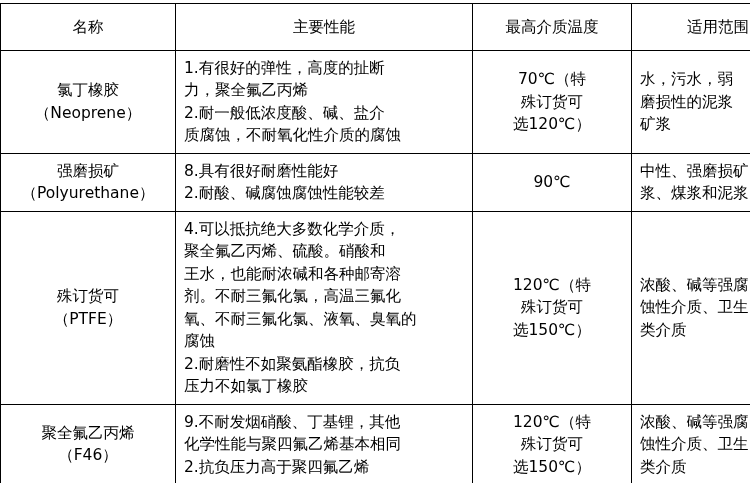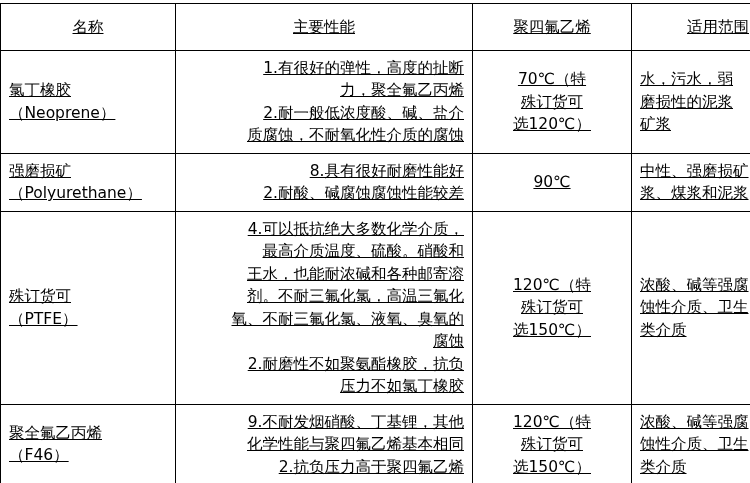--- a/index.html
+++ b/index.html
@@ -26,40 +26,39 @@
     margin: 3px auto 0 auto;
     table-layout: fixed;
   }
   table.spec td, table.spec th {
     border: 1px solid #000000;
     vertical-align: middle;
     padding: 6px 8px;
     font-weight: normal;
     font-size: 15.5px;
     line-height: 1.45;
-    text-decoration: underline;
   }
   .col-name   { width: 158px; }
   .col-perf   { width: 280px; }
   .col-temp   { width: 142px; }
   .col-scope  { width: 156px; }
 
   thead td {
     text-align: center;
     font-size: 16px;
     height: 34px;
     padding: 4px 6px;
   }
   .cell-name {
-    text-align: left;
+    text-align: center;
     font-size: 16px;
     line-height: 1.5;
   }
   .cell-perf {
-    text-align: right;
+    text-align: left;
     font-size: 15.5px;
     line-height: 1.52;
   }
   .cell-temp {
     text-align: center;
     font-size: 15.5px;
     line-height: 1.5;
   }
   .cell-scope {
     text-align: left;
@@ -70,21 +69,21 @@
 </style>
 </head>
 <body>
 
 <div id="sheet">
   <table class="spec">
     <thead>
       <tr>
         <td class="col-name">名称</td>
         <td class="col-perf">主要性能</td>
-        <td class="col-temp">聚四氟乙烯</td>
+        <td class="col-temp">最高介质温度</td>
         <td class="col-scope">适用范围</td>
       </tr>
     </thead>
     <tbody>
 
       <tr>
         <td class="cell-name">
           <span class="line">氯丁橡胶</span>
           <span class="line">（Neoprene）</span>
         </td>
@@ -124,21 +123,21 @@
         </td>
       </tr>
 
       <tr>
         <td class="cell-name">
           <span class="line">殊订货可</span>
           <span class="line">（PTFE）</span>
         </td>
         <td class="cell-perf">
           <span class="line">4.可以抵抗绝大多数化学介质，</span>
-          <span class="line">最高介质温度、硫酸。硝酸和</span>
+          <span class="line">聚全氟乙丙烯、硫酸。硝酸和</span>
           <span class="line">王水，也能耐浓碱和各种邮寄溶</span>
           <span class="line">剂。不耐三氟化氯，高温三氟化</span>
           <span class="line">氧、不耐三氟化氯、液氧、臭氧的</span>
           <span class="line">腐蚀</span>
           <span class="line">2.耐磨性不如聚氨酯橡胶，抗负</span>
           <span class="line">压力不如氯丁橡胶</span>
         </td>
         <td class="cell-temp">
           <span class="line">120℃（特</span>
           <span class="line">殊订货可</span>

